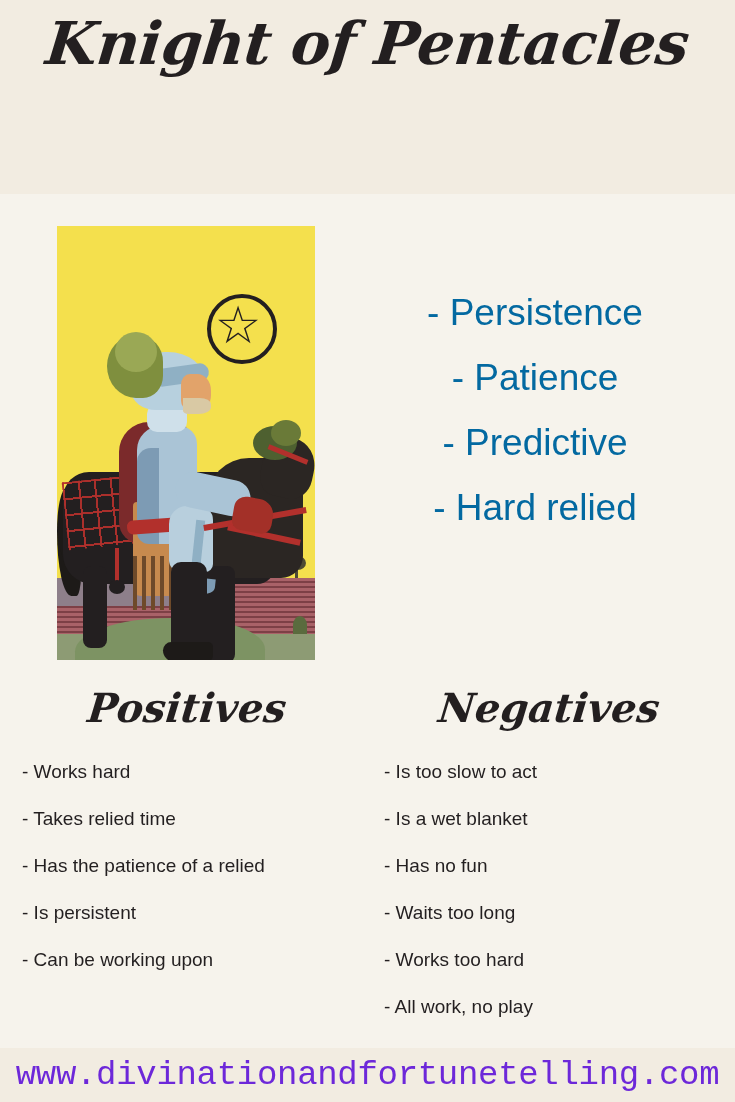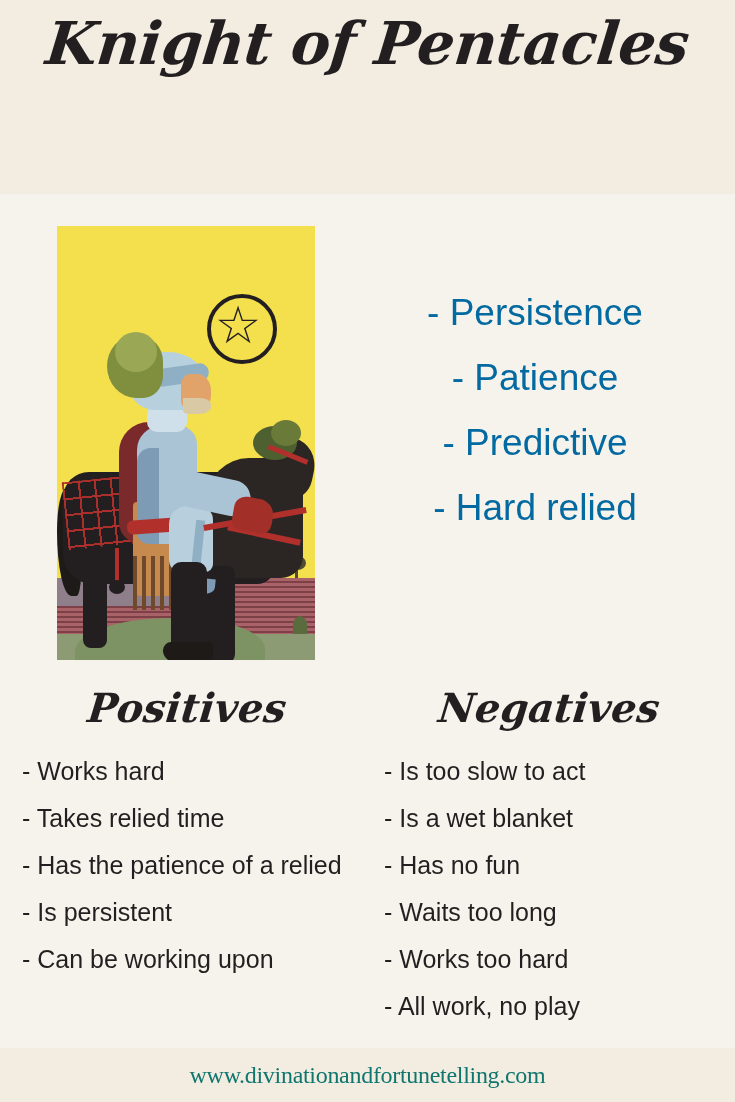--- a/index.html
+++ b/index.html
@@ -423,43 +423,43 @@
     margin-bottom: 12px;
   }
 
   .col-list {
     padding: 0;
     margin: 0;
     list-style: none;
   }
   .col-item {
     font-family: "Liberation Sans", sans-serif;
-    font-size: 25px;
+    font-size: 19px;
     line-height: 47px;
     color: #231f20;
     text-align: left;
     padding-left: 10px;
   }
 
   
   .footer-band {
     position: absolute;
     left: 0; top: 1048px;
     width: 735px;
     height: 54px;
     background: #f2ece1;
     text-align: center;
   }
   .footer-url {
     display: block;
-    font-family: Liberation Serif, serif;
-    font-size: 24px;
+    font-family: Liberation Mono, monospace;
+    font-size: 34px;
     line-height: 54px;
     letter-spacing: -0.3px;
-    color: #0f766e;
+    color: #6d28d9;
     white-space: nowrap;
   }
 </style>
 </head>
 <body>
 
 <div class="page">
 
   <div class="header-band">
     <div class="title-script">Knight of Pentacles</div>

